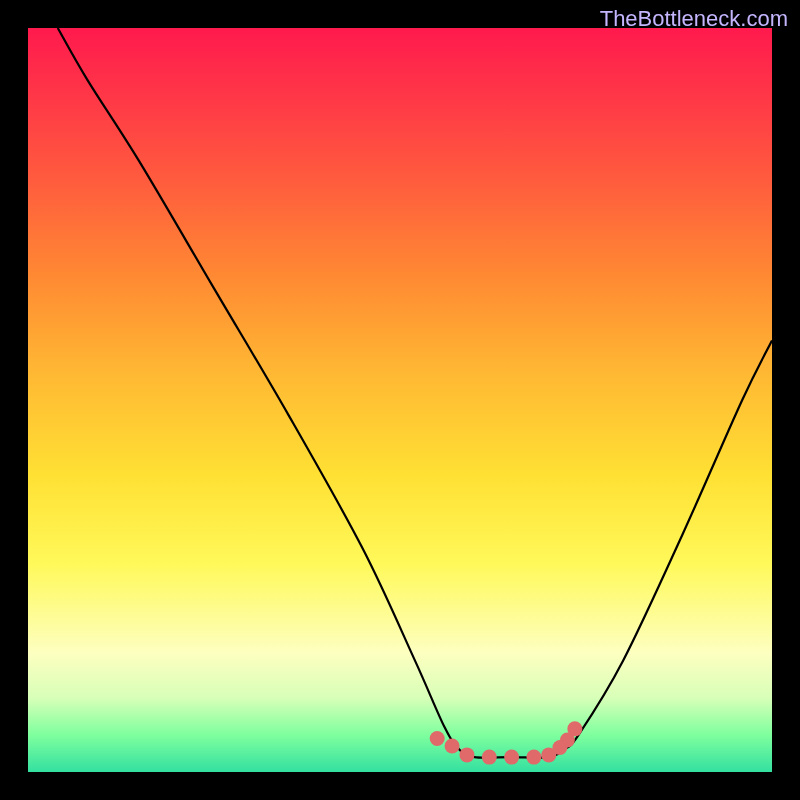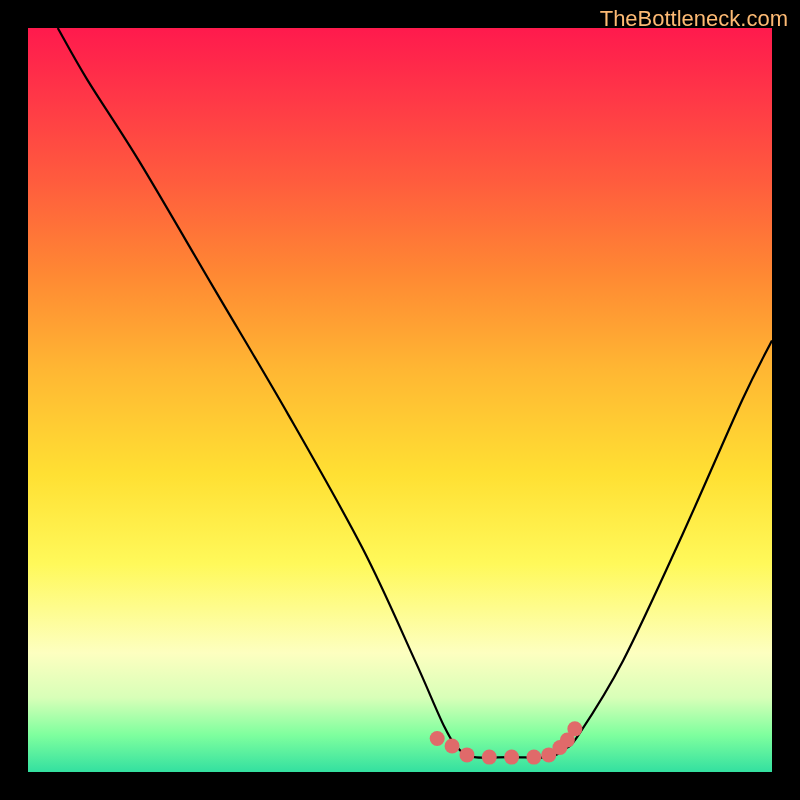--- a/index.html
+++ b/index.html
@@ -8,21 +8,21 @@
     width: 800px;
     height: 800px;
     background: #000;
     position: relative;
     font-family: Arial, sans-serif;
   }
   .watermark {
     position: absolute;
     top: 6px;
     right: 12px;
-    color: #fdba74;
+    color: #c4b5fd;
     font-size: 22px;
     z-index: 10;
   }
   .plot-area {
     position: absolute;
     left: 28px;
     top: 28px;
     width: 744px;
     height: 744px;
     background: linear-gradient(to bottom,

